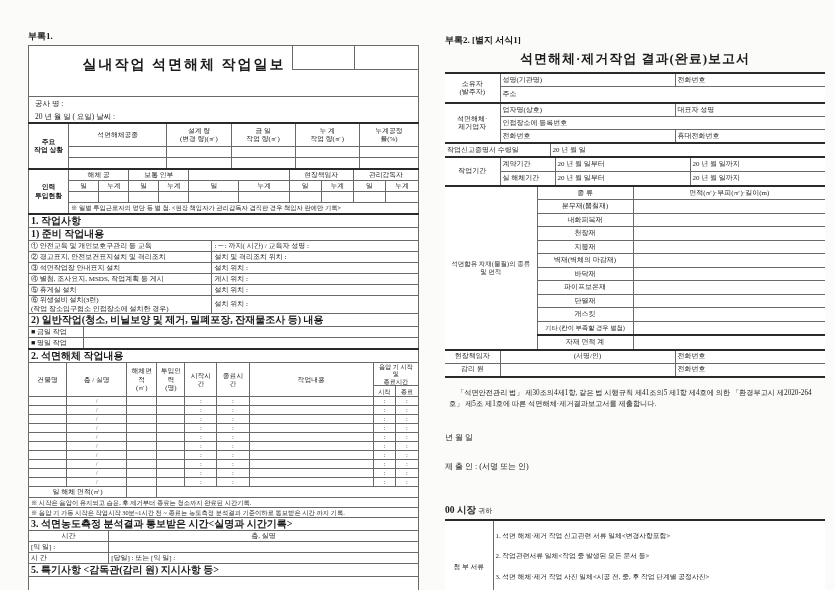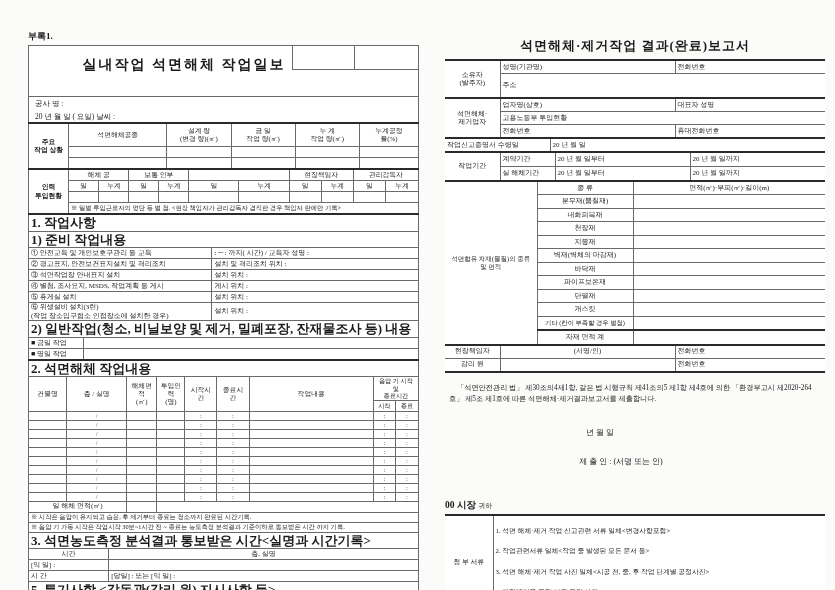--- a/index.html
+++ b/index.html
@@ -2,35 +2,35 @@
 <html><head>
 <meta charset="utf-8">
 <style>
   html,body{margin:0;padding:0;width:835px;height:590px;overflow:hidden;
     background:#fbfbfa;color:#1b1b1b;
     font-family:"Liberation Serif","DejaVu Serif",serif;}
   .page{position:absolute;}
   .corner{font-size:9px;font-weight:bold;margin-bottom:2px;}
   .b{font-weight:bold;}
   .c{text-align:center;}
-  .r{text-align:center;}
+  .r{text-align:left;}
   table{border-collapse:collapse;width:100%;table-layout:fixed;margin-top:-1px;}
   td{border:1px solid #6a6a6a;font-size:7px;line-height:1.2;padding:0 2px;
      vertical-align:middle;white-space:pre-line;overflow:hidden;height:10px;}
   .hvy{border-top:2px solid #2a2a2a;}
   .hvyb{border-bottom:2px solid #2a2a2a;}
   
   .fhead{position:relative;height:50px;border:1px solid #6a6a6a;background:#fff;}
   .ftitle{position:absolute;left:30px;top:10px;width:250px;text-align:center;
      font-size:14px;letter-spacing:2px;}
   .mgr{position:absolute;top:-1px;right:-1px;width:126px;margin:0;}
   .mgr td{height:23px;font-size:7.5px;}
   .lline{border:1px solid #6a6a6a;border-top:none;border-bottom:none;
      font-size:7.5px;height:13px;line-height:13px;padding-left:6px;background:#fff;}
-  .sect td{font-size:13px;font-weight:bold;height:10px;}
+  .sect td{font-size:10px;font-weight:bold;height:10px;}
   .note td{font-size:6.3px;height:9px;border-left:1px solid #6a6a6a;border-right:1px solid #6a6a6a;}
   .wr td{height:8px;font-size:6.5px;color:#555;}
   .hdr td{text-align:center;font-size:6.8px;}
   .form table{background:#fff;}
   
   .rtitle{text-align:center;font-size:13px;letter-spacing:1px;margin:3px 0 5px 0;}
   .rt td:first-child{border-left:none;}
   .rt td:last-child{border-right:none;}
   .rt td{font-size:7px;height:12px;background:#fff;}
   .mat td{height:12.5px;margin-left:21px;}
@@ -454,57 +454,58 @@
             <td style="height:16px"></td>
           </tr>
         </tbody>
       </table>
 
   </div>
 
 </div>
 
 <div class="page" style="left:445px;top:34px;width:380px;">
+  <div class="corner">부록2. [별지 서식1]</div>
   <div class="rtitle b">석면해체·제거작업 결과(완료)보고서</div>
 
 
   <table class="t rt hvy">
     <colgroup>
         <col style="width:55px">
         <col style="width:175px">
         <col style="width:150px">
       </colgroup>
     <tbody>
         <tr style="height:13px">
       <td class="c" rowspan="2">소유자
 (발주자)</td>
       <td>성명(기관명)</td>
       <td>전화번호</td>
     </tr>
-    <tr style="height:24px">
+    <tr style="height:16px">
           <td colspan="2">주소</td>
         </tr>
   </tbody>
     </table>
 
   <table class="t rt hvy">
     <colgroup>
         <col style="width:55px">
         <col style="width:175px">
         <col style="width:150px">
       </colgroup>
     <tbody>
         <tr style="height:13px">
       <td class="c" rowspan="3">석면해체·
 제거업자</td>
       <td>업자명(상호)</td>
       <td>대표자 성명</td>
     </tr>
     <tr style="height:13px">
-          <td colspan="2">고용노동부 투입현황</td>
+          <td colspan="2">인접장소에 등록번호</td>
         </tr>
     <tr style="height:13px">
       <td>전화번호</td>
       <td>휴대전화번호</td>
     </tr>
   </tbody>
     </table>
 
   <table class="t rt hvy">
     <colgroup>

